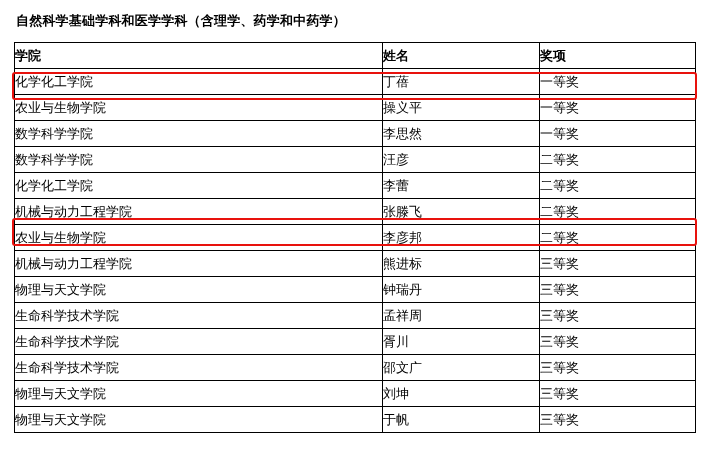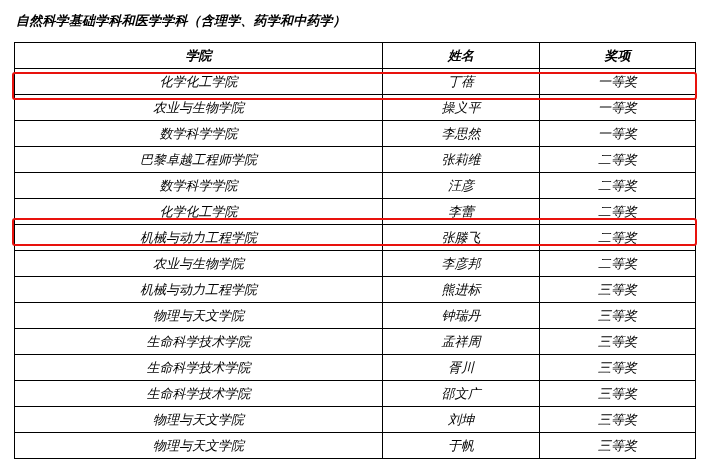--- a/index.html
+++ b/index.html
@@ -13,38 +13,37 @@
     font-family: "Liberation Sans", sans-serif;
     color: #000000;
     overflow: hidden;
   }
   .page {
     position: relative;
     width: 642px;
     height: 468px;
     box-sizing: border-box;
     padding: 12px 14px 0 14px;
-    font-style: italic;
   }
   .doc-title {
     font-size: 13px;
     font-weight: bold;
     line-height: 18px;
     margin: 0 0 12px 2px;
     letter-spacing: 0.2px;
   }
   table.award-table {
     border-collapse: collapse;
     width: 681px;
     table-layout: fixed;
   }
   table.award-table th,
   table.award-table td {
     border: 1px solid #000000;
-    text-align: center;
+    text-align: left;
     vertical-align: middle;
     height: 25px;
     font-size: 13px;
     line-height: 25px;
     padding: 0;
     white-space: nowrap;
     overflow: hidden;
   }
   table.award-table th {
     font-weight: bold;
@@ -90,25 +89,20 @@
         </tr>
         <tr>
           <td>农业与生物学院</td>
           <td>操义平</td>
           <td>一等奖</td>
         </tr>
         <tr>
           <td>数学科学学院</td>
           <td>李思然</td>
           <td>一等奖</td>
-        </tr>
-        <tr>
-          <td>巴黎卓越工程师学院</td>
-          <td>张莉维</td>
-          <td>二等奖</td>
         </tr>
         <tr>
           <td>数学科学学院</td>
           <td>汪彦</td>
           <td>二等奖</td>
         </tr>
         <tr>
           <td>化学化工学院</td>
           <td>李蕾</td>
           <td>二等奖</td>

